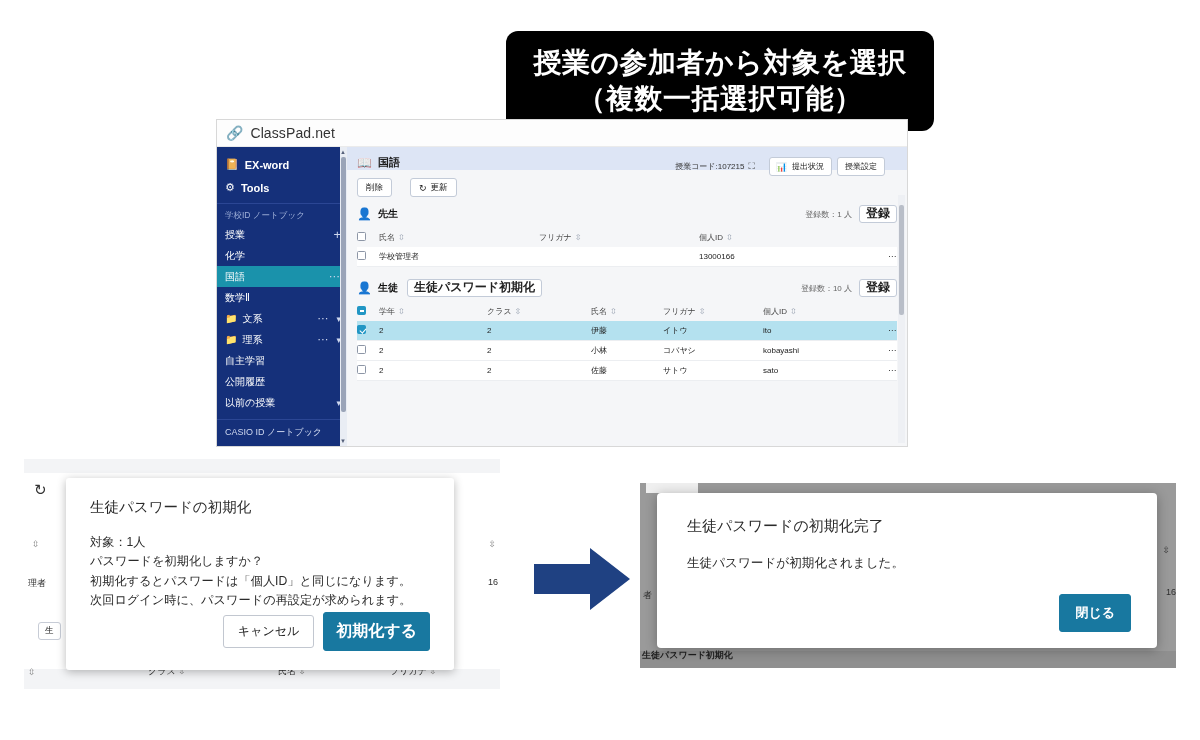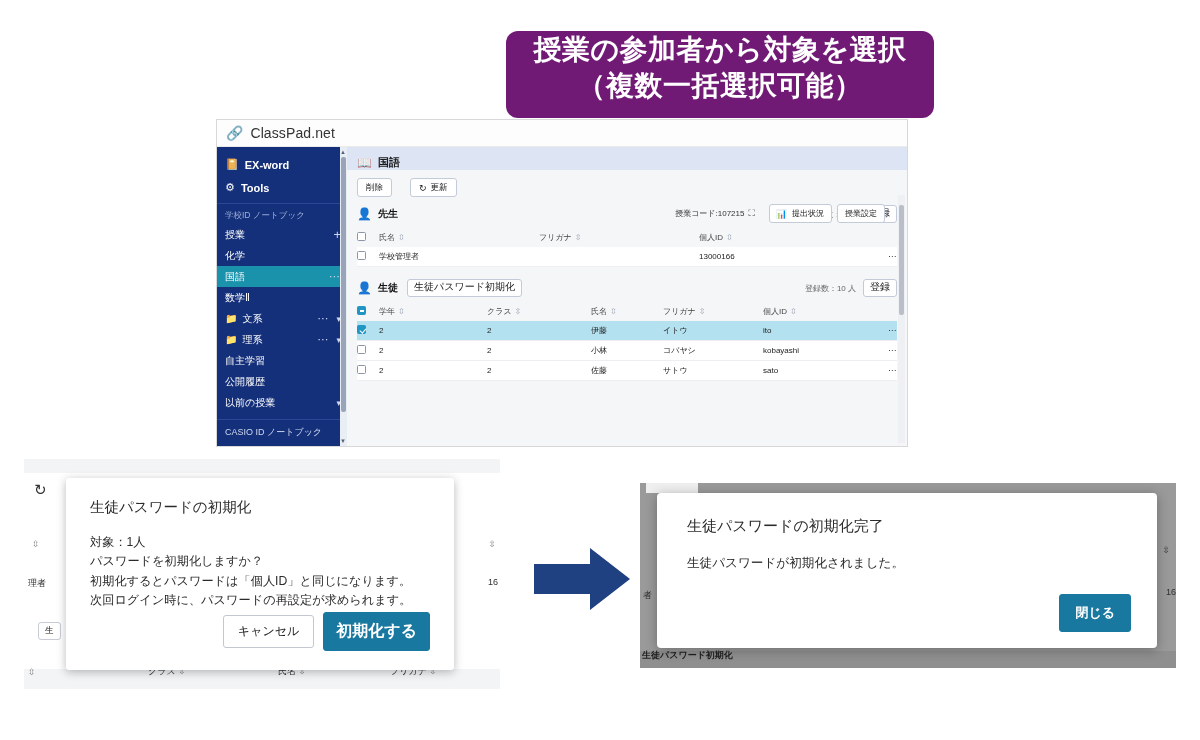--- a/index.html
+++ b/index.html
@@ -7,22 +7,22 @@
     width:1200px;height:740px;background:#ffffff;
     font-family:"Liberation Sans","DejaVu Sans",sans-serif;
     position:relative;overflow:hidden;
     -webkit-font-smoothing:antialiased;
   }
   .abs{position:absolute;}
 
   
   #callout{
     left:506px;top:31px;width:428px;
-    background:#701a75;border-radius:12px;
-    padding:1px 10px 14px 10px;box-sizing:border-box;
+    background:#000000;border-radius:12px;
+    padding:14px 10px 14px 10px;box-sizing:border-box;
   }
   #callout .ln{
     color:#ffffff;font-weight:bold;font-size:28px;line-height:1.28;
     text-align:center;letter-spacing:0.5px;white-space:nowrap;
   }
   #callout-tail{
     left:538px;top:129px;width:0;height:0;
     border-left:22px solid #23437e;
     border-bottom:26px solid transparent;
   }
@@ -72,21 +72,21 @@
     position:absolute;right:0;top:0;width:7px;height:299px;background:#e9edf4;
   }
   #sb-thumb{position:absolute;right:1px;top:10px;width:5px;height:255px;background:#9aa4b8;border-radius:2px;}
   .sb-arrow{position:absolute;right:1px;font-size:6px;color:#55607a;line-height:1;}
 
   
   #content{flex:1;background:#f5f6f8;position:relative;overflow:hidden;}
   #c-head{background:#dde5f5;padding:8px 10px 0 10px;}
   #c-title{display:flex;align-items:center;font-size:11px;color:#1a1a1a;font-weight:bold;}
   #c-title .bi{margin-right:6px;font-size:12px;}
-  #c-right{position:absolute;right:22px;top:10px;display:flex;align-items:center;margin-top:47px;}
+  #c-right{position:absolute;right:22px;top:10px;display:flex;align-items:center;}
   #c-code{font-size:8px;color:#333;margin-right:4px;white-space:nowrap;}
   .expand-ic{font-size:9px;color:#444;margin-right:9px;}
   .hbtn{
     background:#fff;border:1px solid #c3cbd8;border-radius:3px;
     height:17px;display:flex;align-items:center;padding:0 7px;
     font-size:8px;color:#222;margin-left:5px;white-space:nowrap;
   }
   .hbtn .hi{margin-right:4px;font-size:9px;}
   #c-tabs{display:flex;margin-top:9px;padding-left:1px;}
   .ctab{
@@ -100,21 +100,21 @@
     margin-right:18px;white-space:nowrap;
   }
   .tbtn .ti{margin-right:4px;font-size:9px;}
 
   .sect{padding:0 10px;}
   .sect-head{display:flex;align-items:center;height:22px;}
   .sect-head .pi{font-size:12px;margin-right:6px;}
   .sect-head .st{font-size:10px;font-weight:bold;color:#111;margin-right:9px;white-space:nowrap;}
   .pillbtn{
     background:#fff;border:1px solid #c3cbd8;border-radius:3px;height:16px;
-    display:flex;align-items:flex-start;padding:0 6px;font-size:10px;color:#222;white-space:nowrap;
+    display:flex;align-items:flex-end;padding:0 6px;font-size:12px;color:#222;white-space:nowrap;font-weight:bold;
   }
   .sect-head .spacer{flex:1;}
   .cnt{font-size:8px;color:#666;margin-right:7px;white-space:nowrap;}
 
   table.tbl{width:100%;border-collapse:separate;border-spacing:0;margin-top:3px;}
   table.tbl th{
     font-size:8px;font-weight:normal;color:#444;text-align:left;
     padding:4px 0 4px 0;background:#f5f6f8;white-space:nowrap;
   }
   table.tbl th .sort{color:#9aa3b2;margin-left:3px;font-size:8px;}

